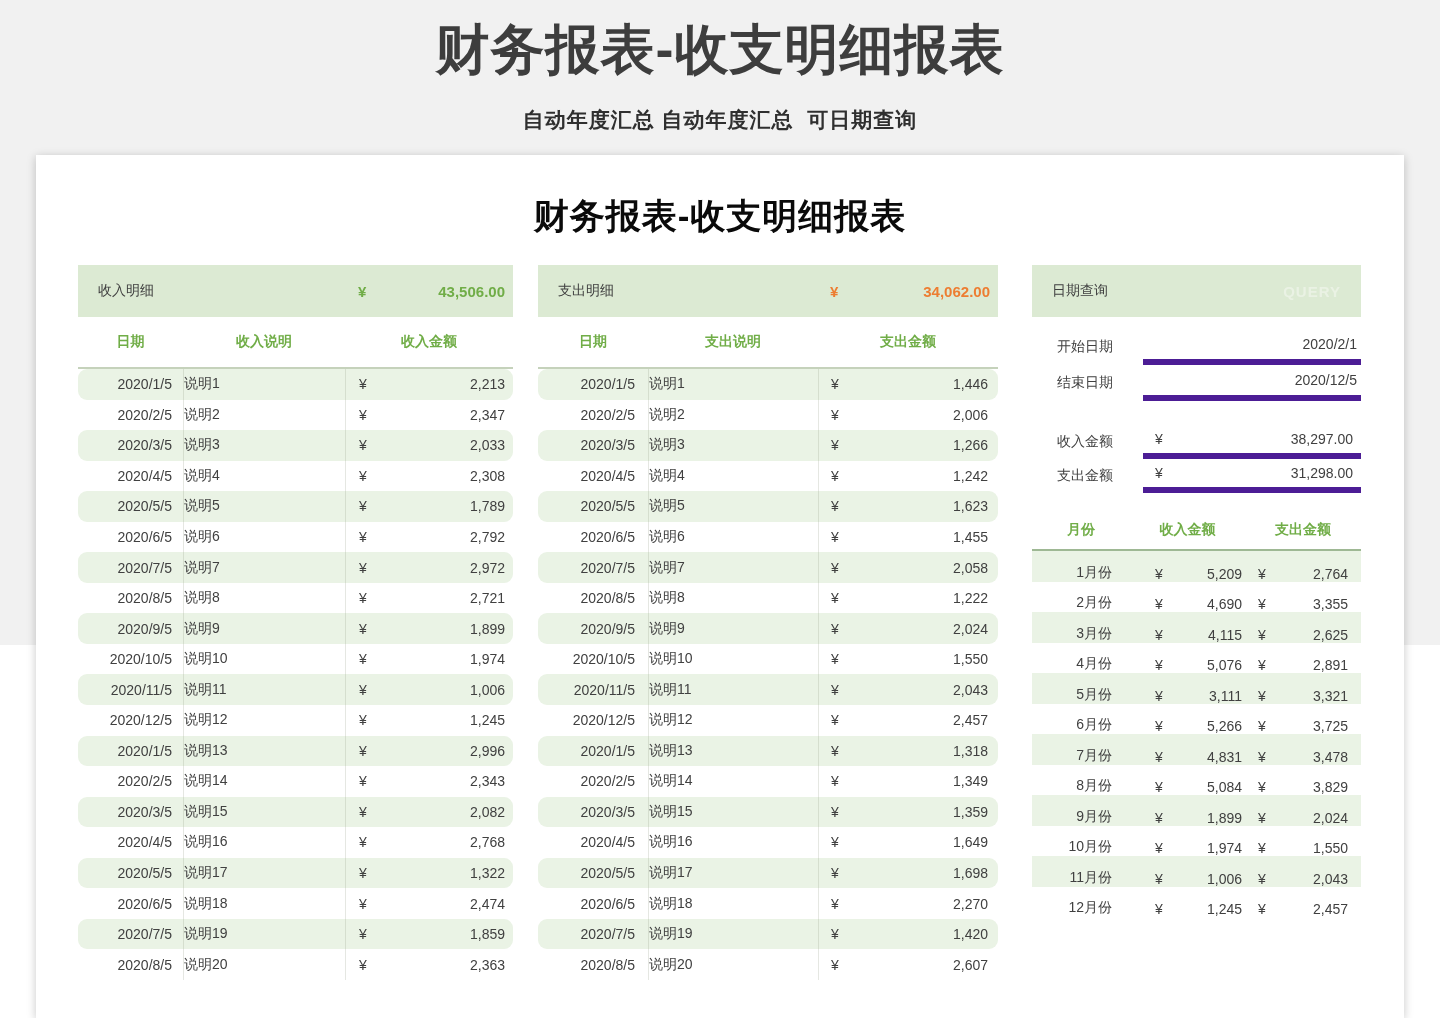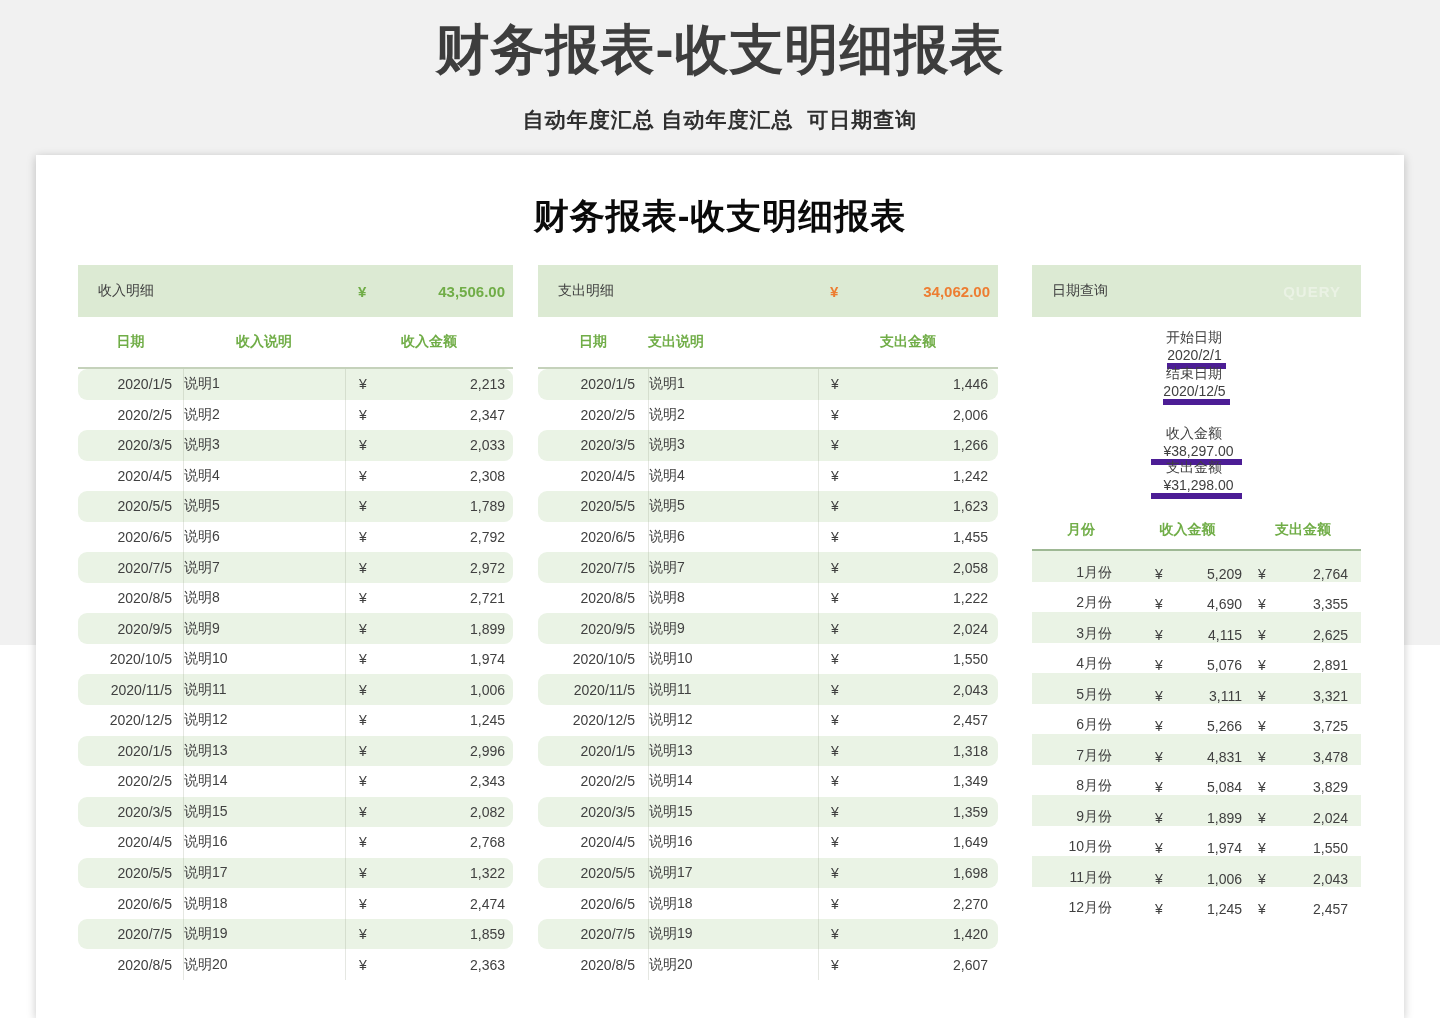--- a/index.html
+++ b/index.html
@@ -41,38 +41,38 @@
   .panel-income .bar-amt{width:147px;margin-right:8px;}
   .panel-expense .bar-amt{width:160px;margin-right:8px;}
   .green{color:#70ad47;}
   .orange{color:#ed7d31;}
   .watermark{font-weight:700;font-size:15px;color:#eaf2e4;letter-spacing:1px;margin-right:20px;}
 
   .thead{height:50px;display:flex;align-items:center;font-size:14px;font-weight:700;color:#70ad47;}
   .panel-income .th-date{width:105px;text-align:center;}
   .panel-income .th-desc{width:162px;text-align:center;}
   .panel-expense .th-date{width:110px;text-align:center;}
-  .panel-expense .th-desc{width:170px;}
+  .panel-expense .th-desc{width:170px;text-align:center;}
   .th-amt{flex:1;text-align:center;}
 
   .tbody{border-top:2px solid #c5d2bb;}
   .t-row{display:flex;align-items:center;height:30.55px;font-size:14px;color:#404040;}
   .t-row.alt{background:#eaf3e5;border-radius:9px;}
   .c-date{text-align:right;box-sizing:border-box;}
   .panel-income .c-date{width:105px;padding-right:11px;}
   .panel-expense .c-date{width:110px;padding-right:13px;}
   .c-desc{box-sizing:border-box;padding-left:0;border-left:1px solid rgba(150,160,140,0.25);height:100%;display:flex;align-items:center;}
   .panel-income .c-desc{width:162px;}
   .panel-expense .c-desc{width:170px;}
   .c-amt{flex:1;display:flex;justify-content:space-between;align-items:center;height:100%;
     box-sizing:border-box;border-left:1px solid rgba(150,160,140,0.25);}
   .panel-income .c-amt{padding:0 8px 0 13px;}
   .panel-expense .c-amt{padding:0 10px 0 12px;}
 
-  .q-row{display:flex;align-items:center;height:36px;font-size:14px;flex-direction:column;}
+  .q-row{display:flex;align-items:center;height:36px;font-size:14px;}
   .q-row.first{margin-top:12px;}
   .q-row.money{height:34px;}
   .q-gap{height:24px;}
   .q-label{width:86px;padding-left:25px;box-sizing:content-box;color:#404040;}
   .q-value{
     flex:1;height:100%;border-bottom:6px solid #4c1d95;
     display:flex;align-items:center;justify-content:flex-end;padding-right:4px;box-sizing:border-box;
   }
   .q-value.money{justify-content:space-between;padding-left:12px;padding-right:8px;}
 

